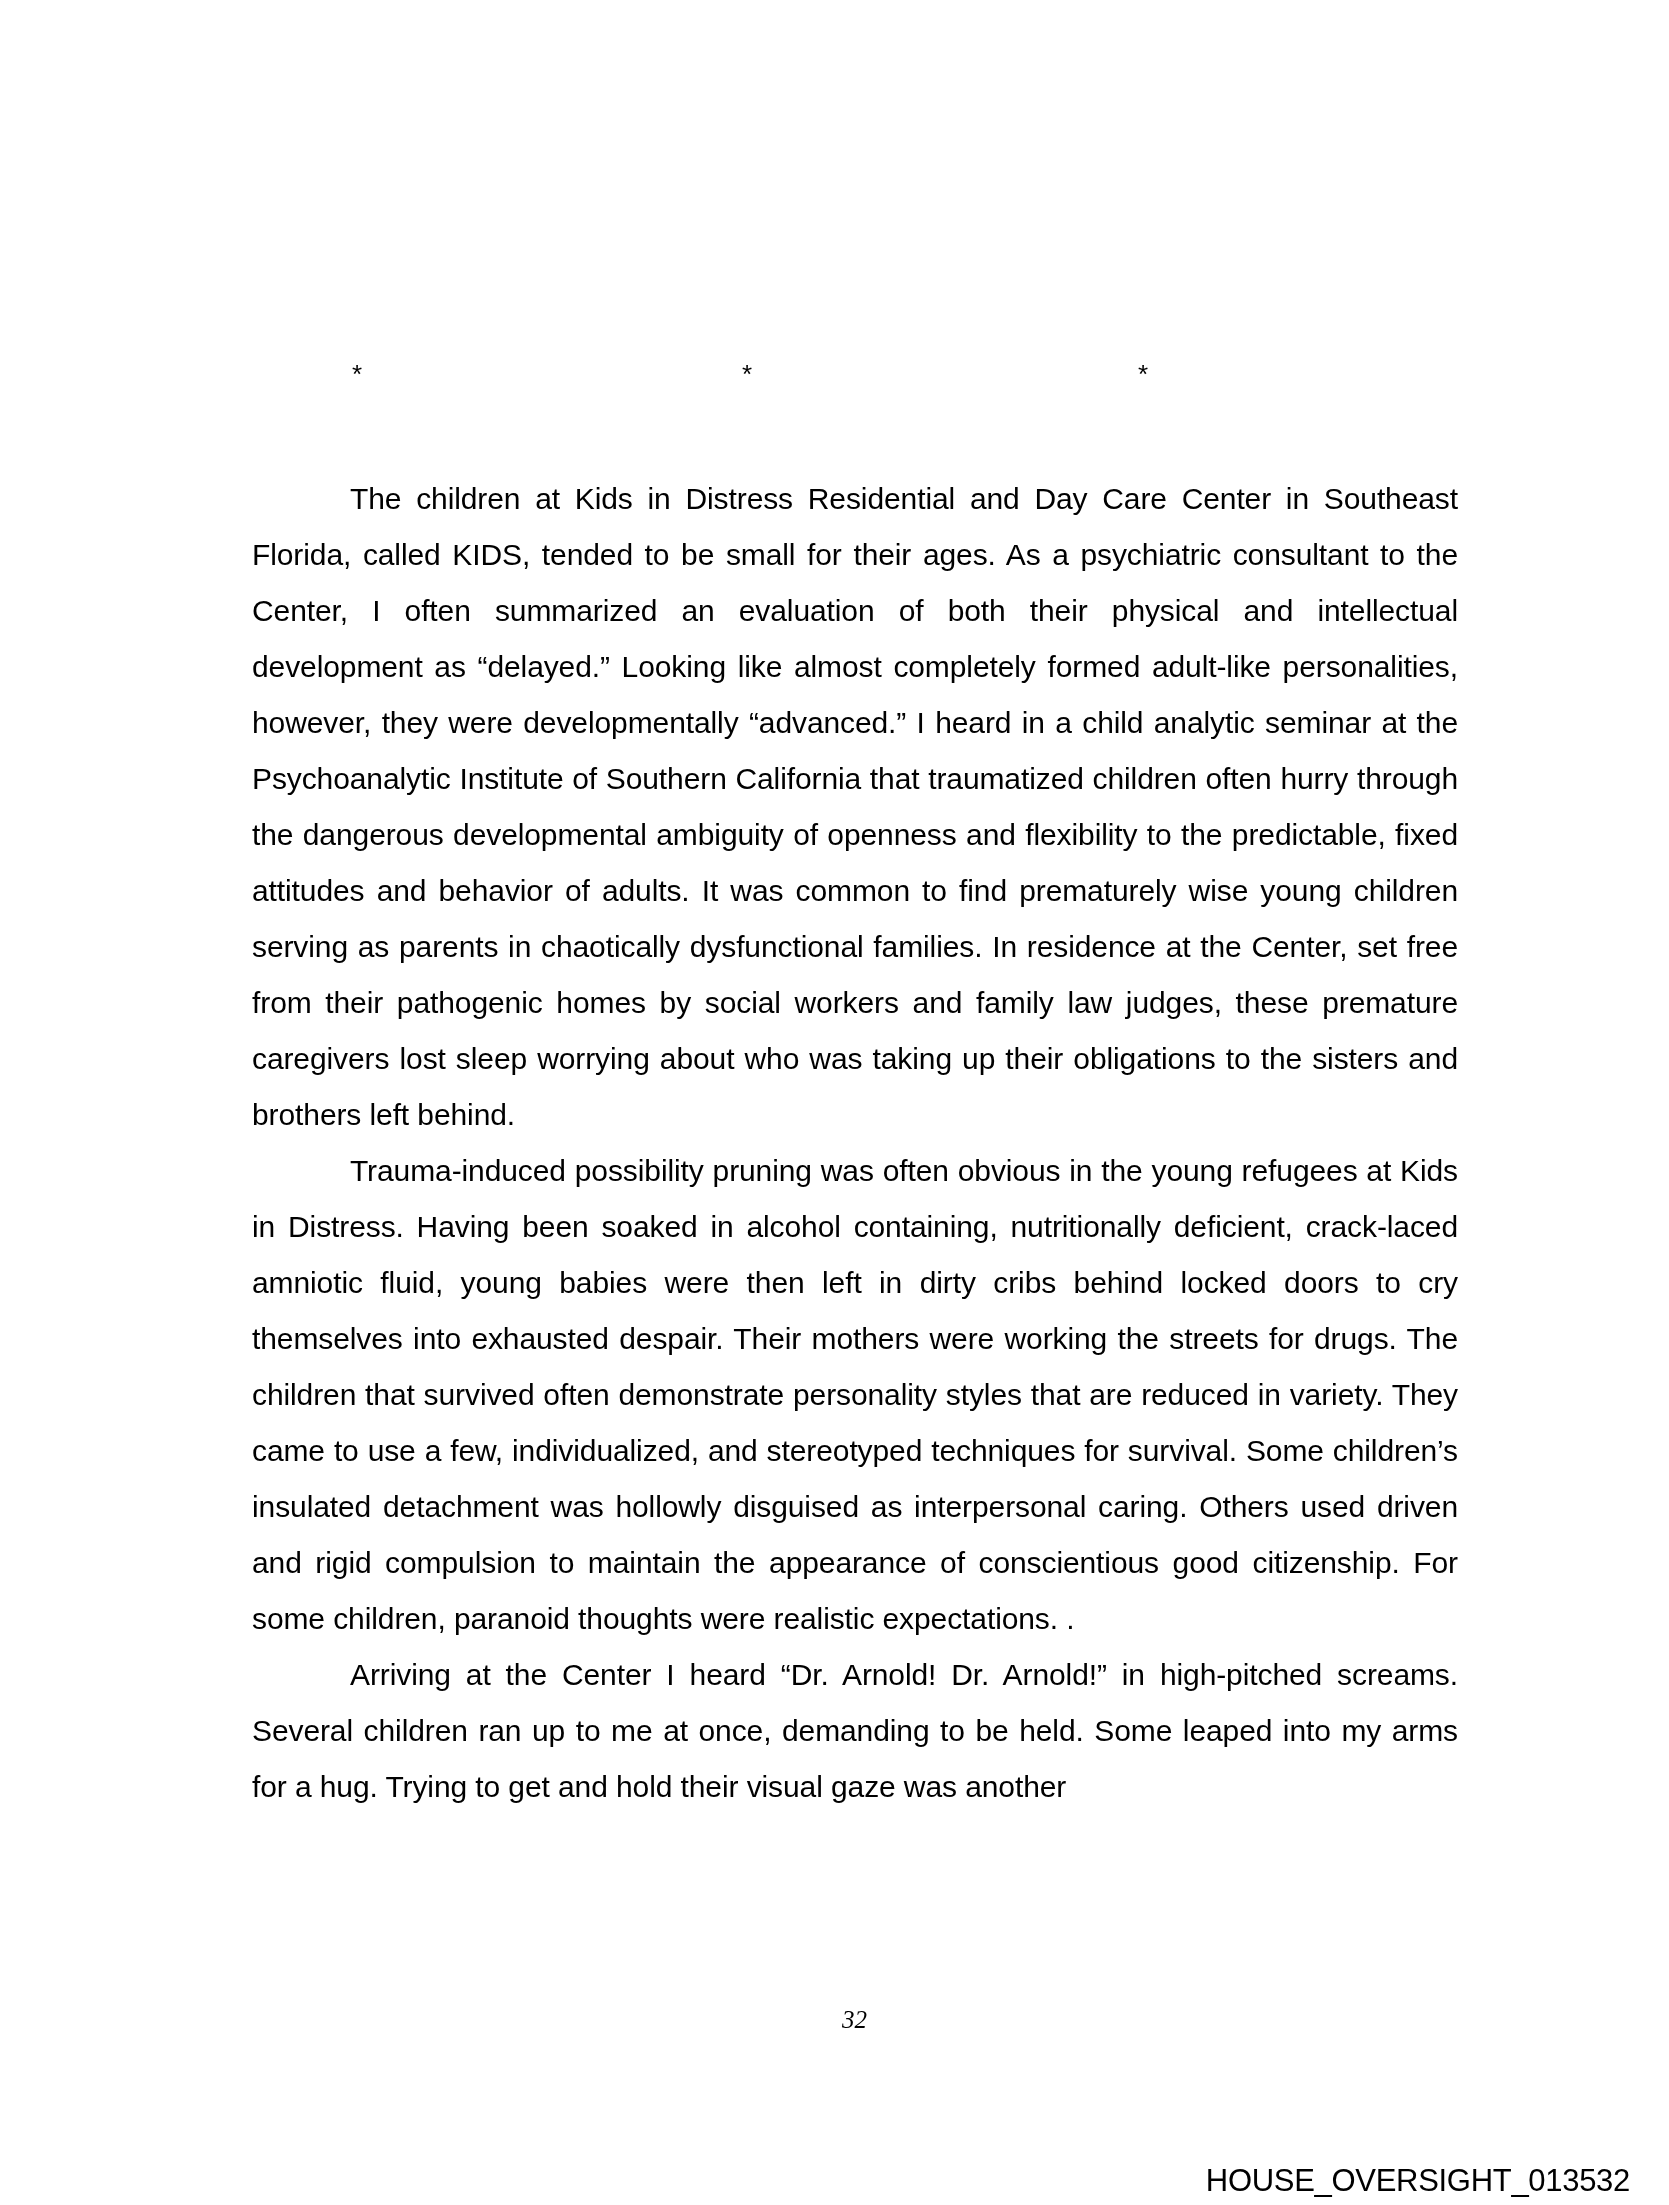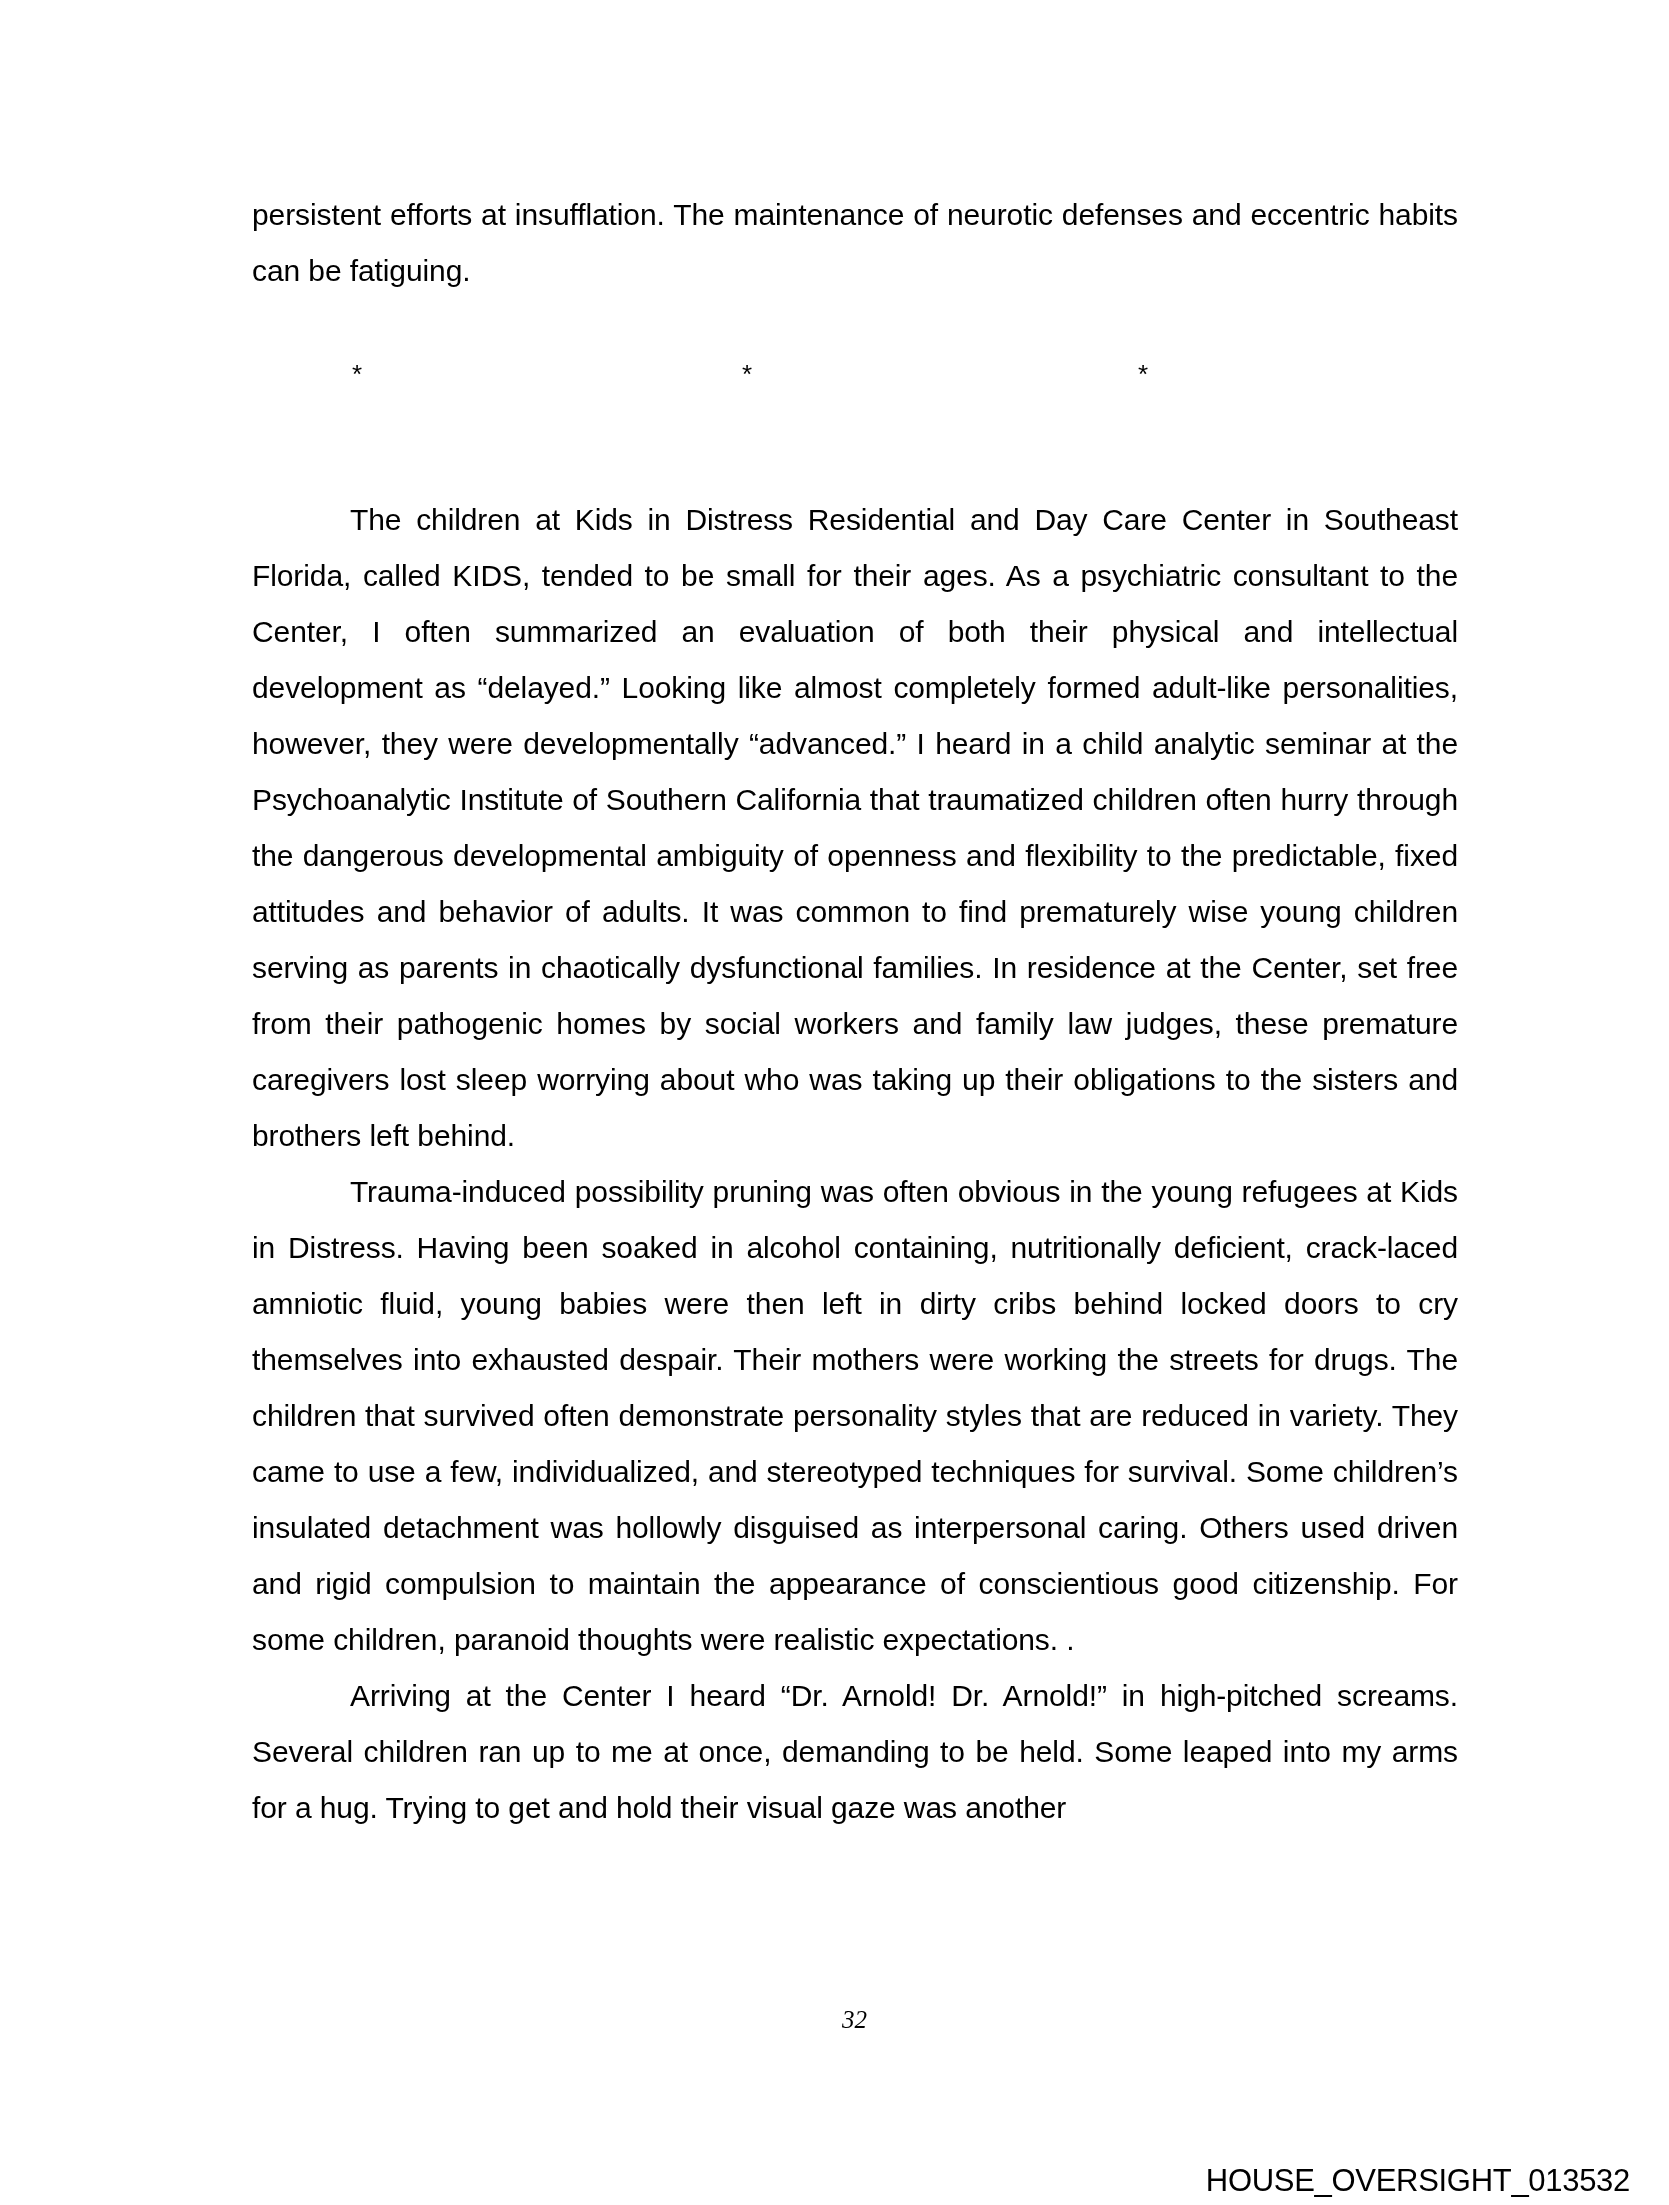--- a/index.html
+++ b/index.html
@@ -11,21 +11,21 @@
     width: 1206px;
     font-family: "Liberation Sans", sans-serif;
     font-size: 30px;
     line-height: 56px;
     text-align: justify;
     letter-spacing: -0.1px;
   }
   .text p { margin: 0; }
   .indent { text-indent: 98px; }
   .cont { top: 187px; }
-  .body-block { top: 492px; }
+  .body-block { top: 471px; }
   .star {
     position: absolute;
     top: 359px;
     font-family: "Liberation Sans", sans-serif;
     font-size: 26px;
   }
   .pagenum {
     position: absolute;
     top: 2006px;
     left: 835px;
@@ -42,23 +42,20 @@
     font-family: "Liberation Sans", sans-serif;
     font-size: 31px;
     letter-spacing: -0.3px;
   }
 </style>
 </head>
 <body>
 
 <div class="page">
 
-  <div class="text cont">
-    <p>persistent efforts at insufflation. The maintenance of neurotic defenses and eccentric habits can be fatiguing.</p>
-  </div>
 
   <span class="star" style="left:352px;">*</span>
   <span class="star" style="left:742px;">*</span>
   <span class="star" style="left:1138px;">*</span>
 
   <div class="text body-block">
     <p class="indent">The children at Kids in Distress Residential and Day Care Center in Southeast Florida, called KIDS, tended to be small for their ages. As a psychiatric consultant to the Center, I often summarized an evaluation of both their physical and intellectual development as “delayed.” Looking like almost completely formed adult-like personalities, however, they were developmentally “advanced.” I heard in a child analytic seminar at the Psychoanalytic Institute of Southern California that traumatized children often hurry through the dangerous developmental ambiguity of openness and flexibility to the predictable, fixed attitudes and behavior of adults. It was common to find prematurely wise young children serving as parents in chaotically dysfunctional families. In residence at the Center, set free from their pathogenic homes by social workers and family law judges, these premature caregivers lost sleep worrying about who was taking up their obligations to the sisters and brothers left behind.</p>
     <p class="indent">Trauma-induced possibility pruning was often obvious in the young refugees at Kids in Distress. Having been soaked in alcohol containing, nutritionally deficient, crack-laced amniotic fluid, young babies were then left in dirty cribs behind locked doors to cry themselves into exhausted despair. Their mothers were working the streets for drugs. The children that survived often demonstrate personality styles that are reduced in variety. They came to use a few, individualized, and stereotyped techniques for survival. Some children’s insulated detachment was hollowly disguised as interpersonal caring. Others used driven and rigid compulsion to maintain the appearance of conscientious good citizenship. For some children, paranoid thoughts were realistic expectations. .</p>
     <p class="indent">Arriving at the Center I heard “Dr. Arnold! Dr. Arnold!” in high-pitched screams. Several children ran up to me at once, demanding to be held. Some leaped into my arms for a hug. Trying to get and hold their visual gaze was another</p>
   </div>

